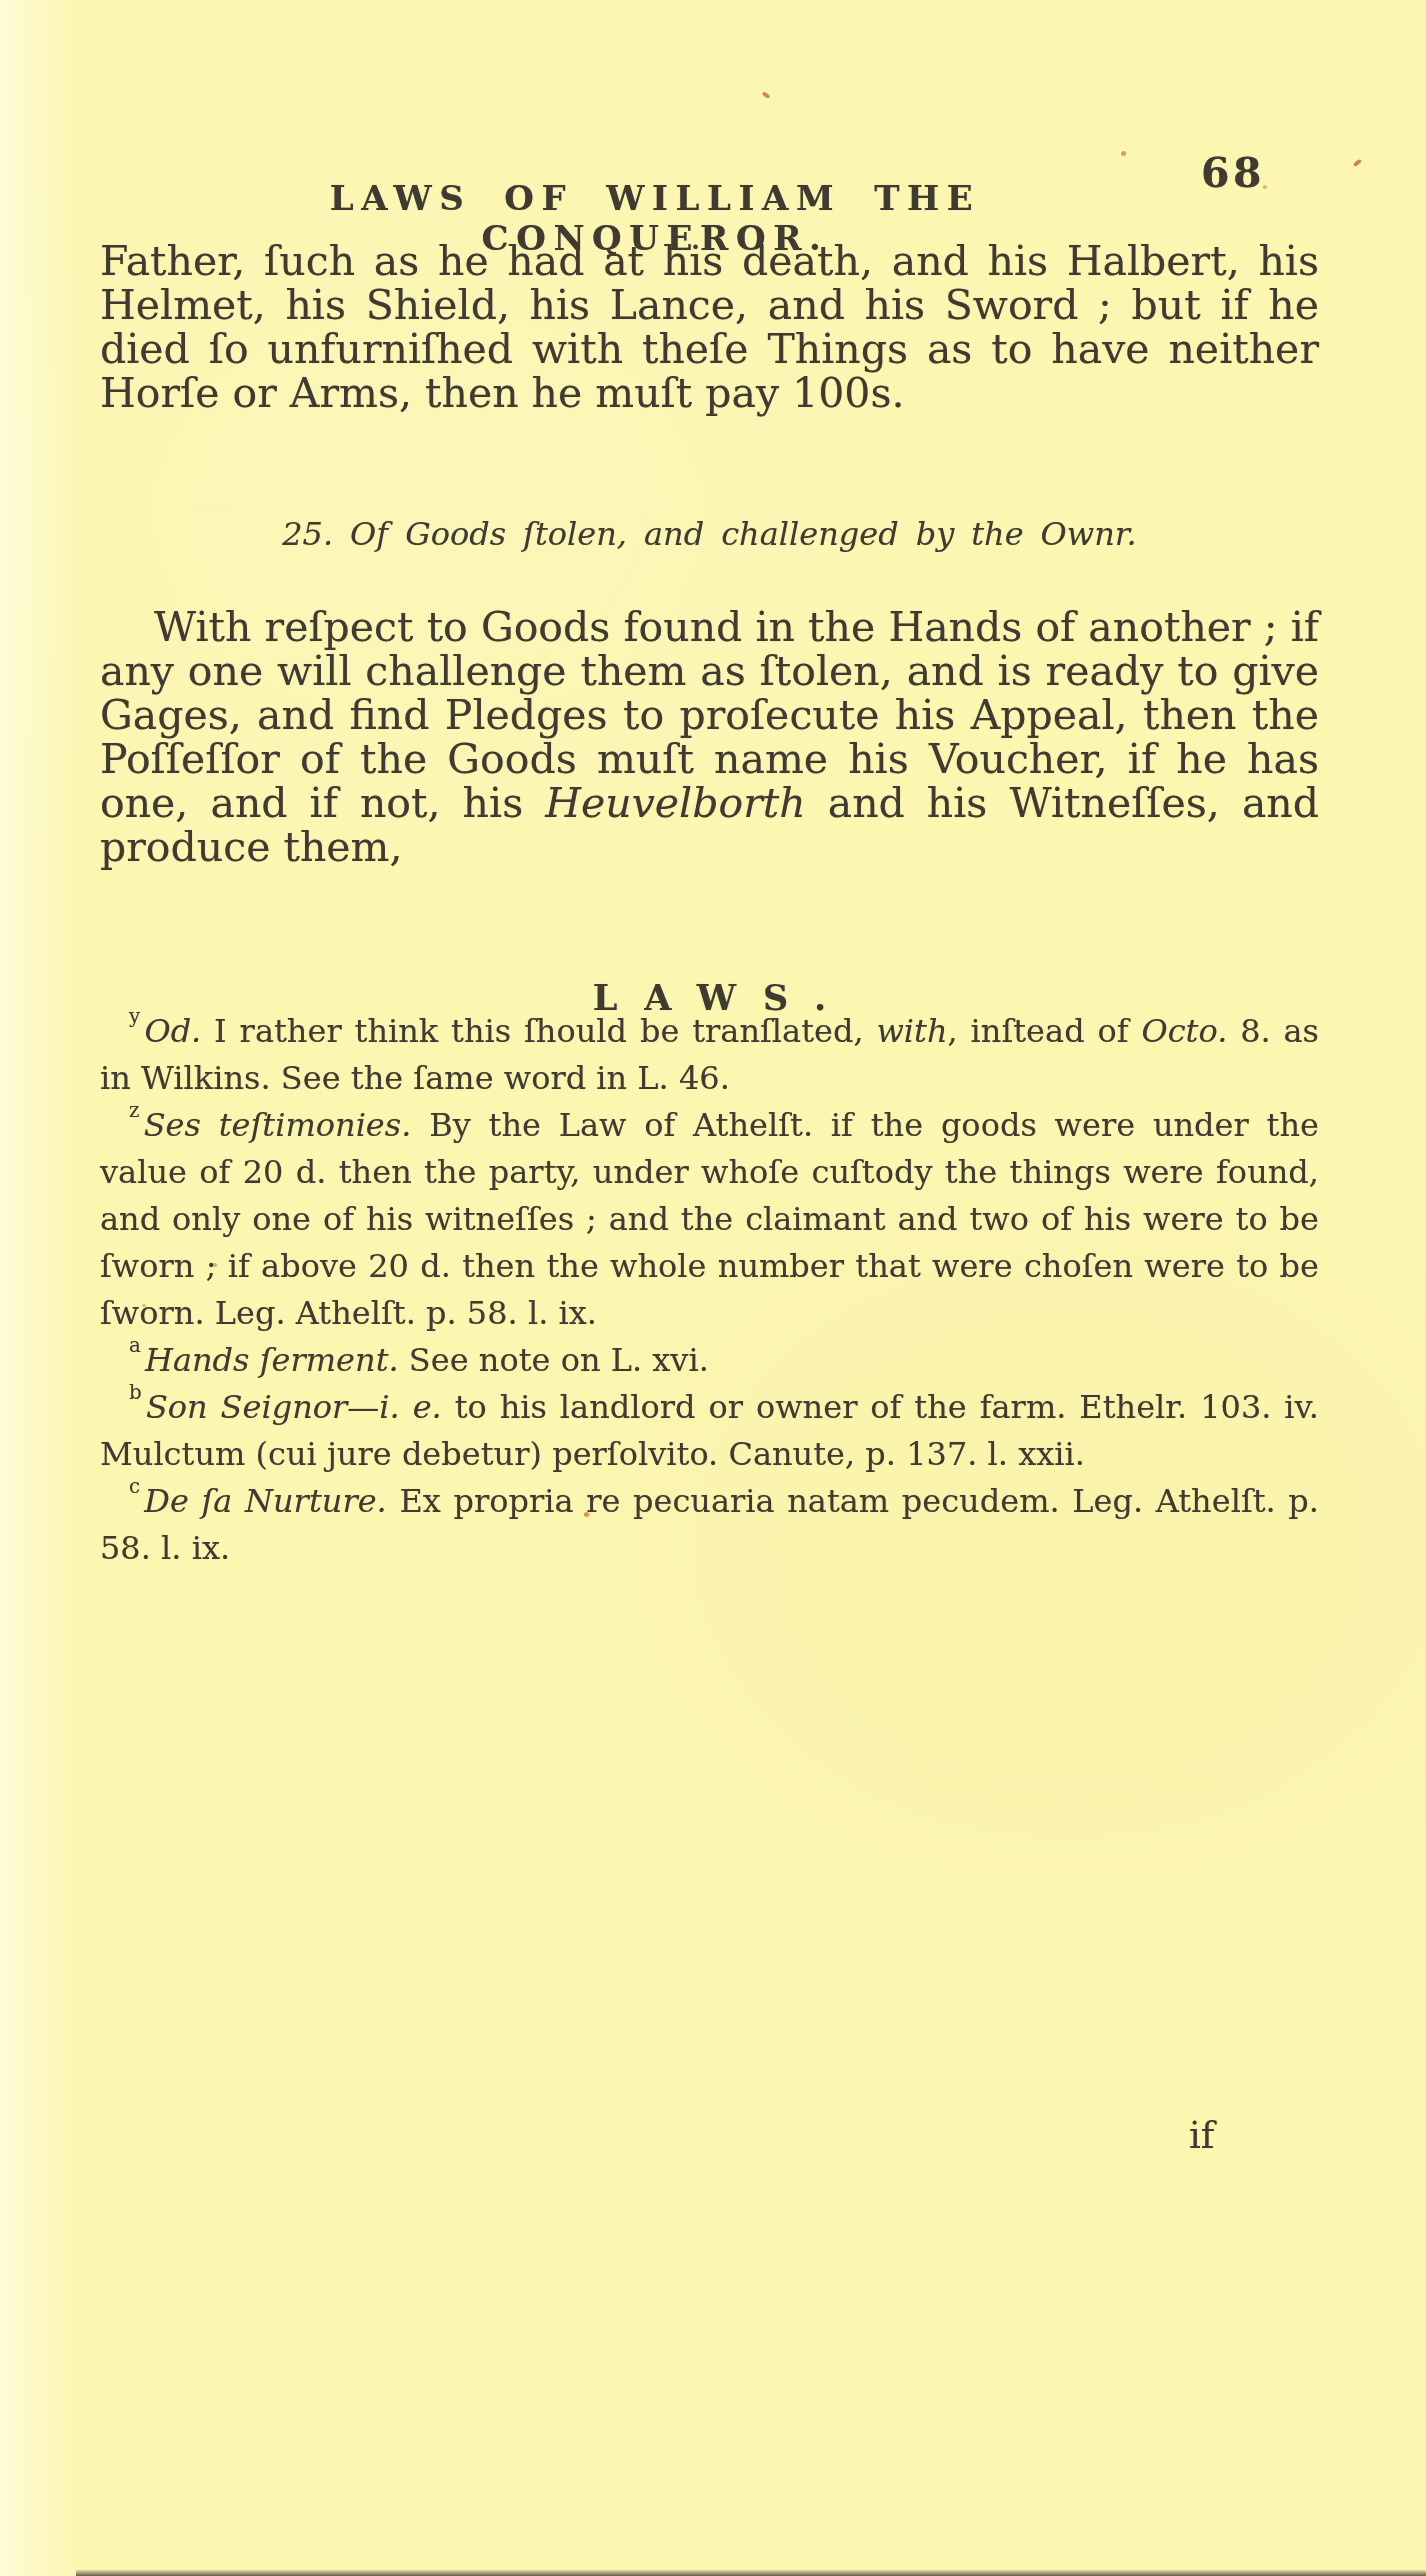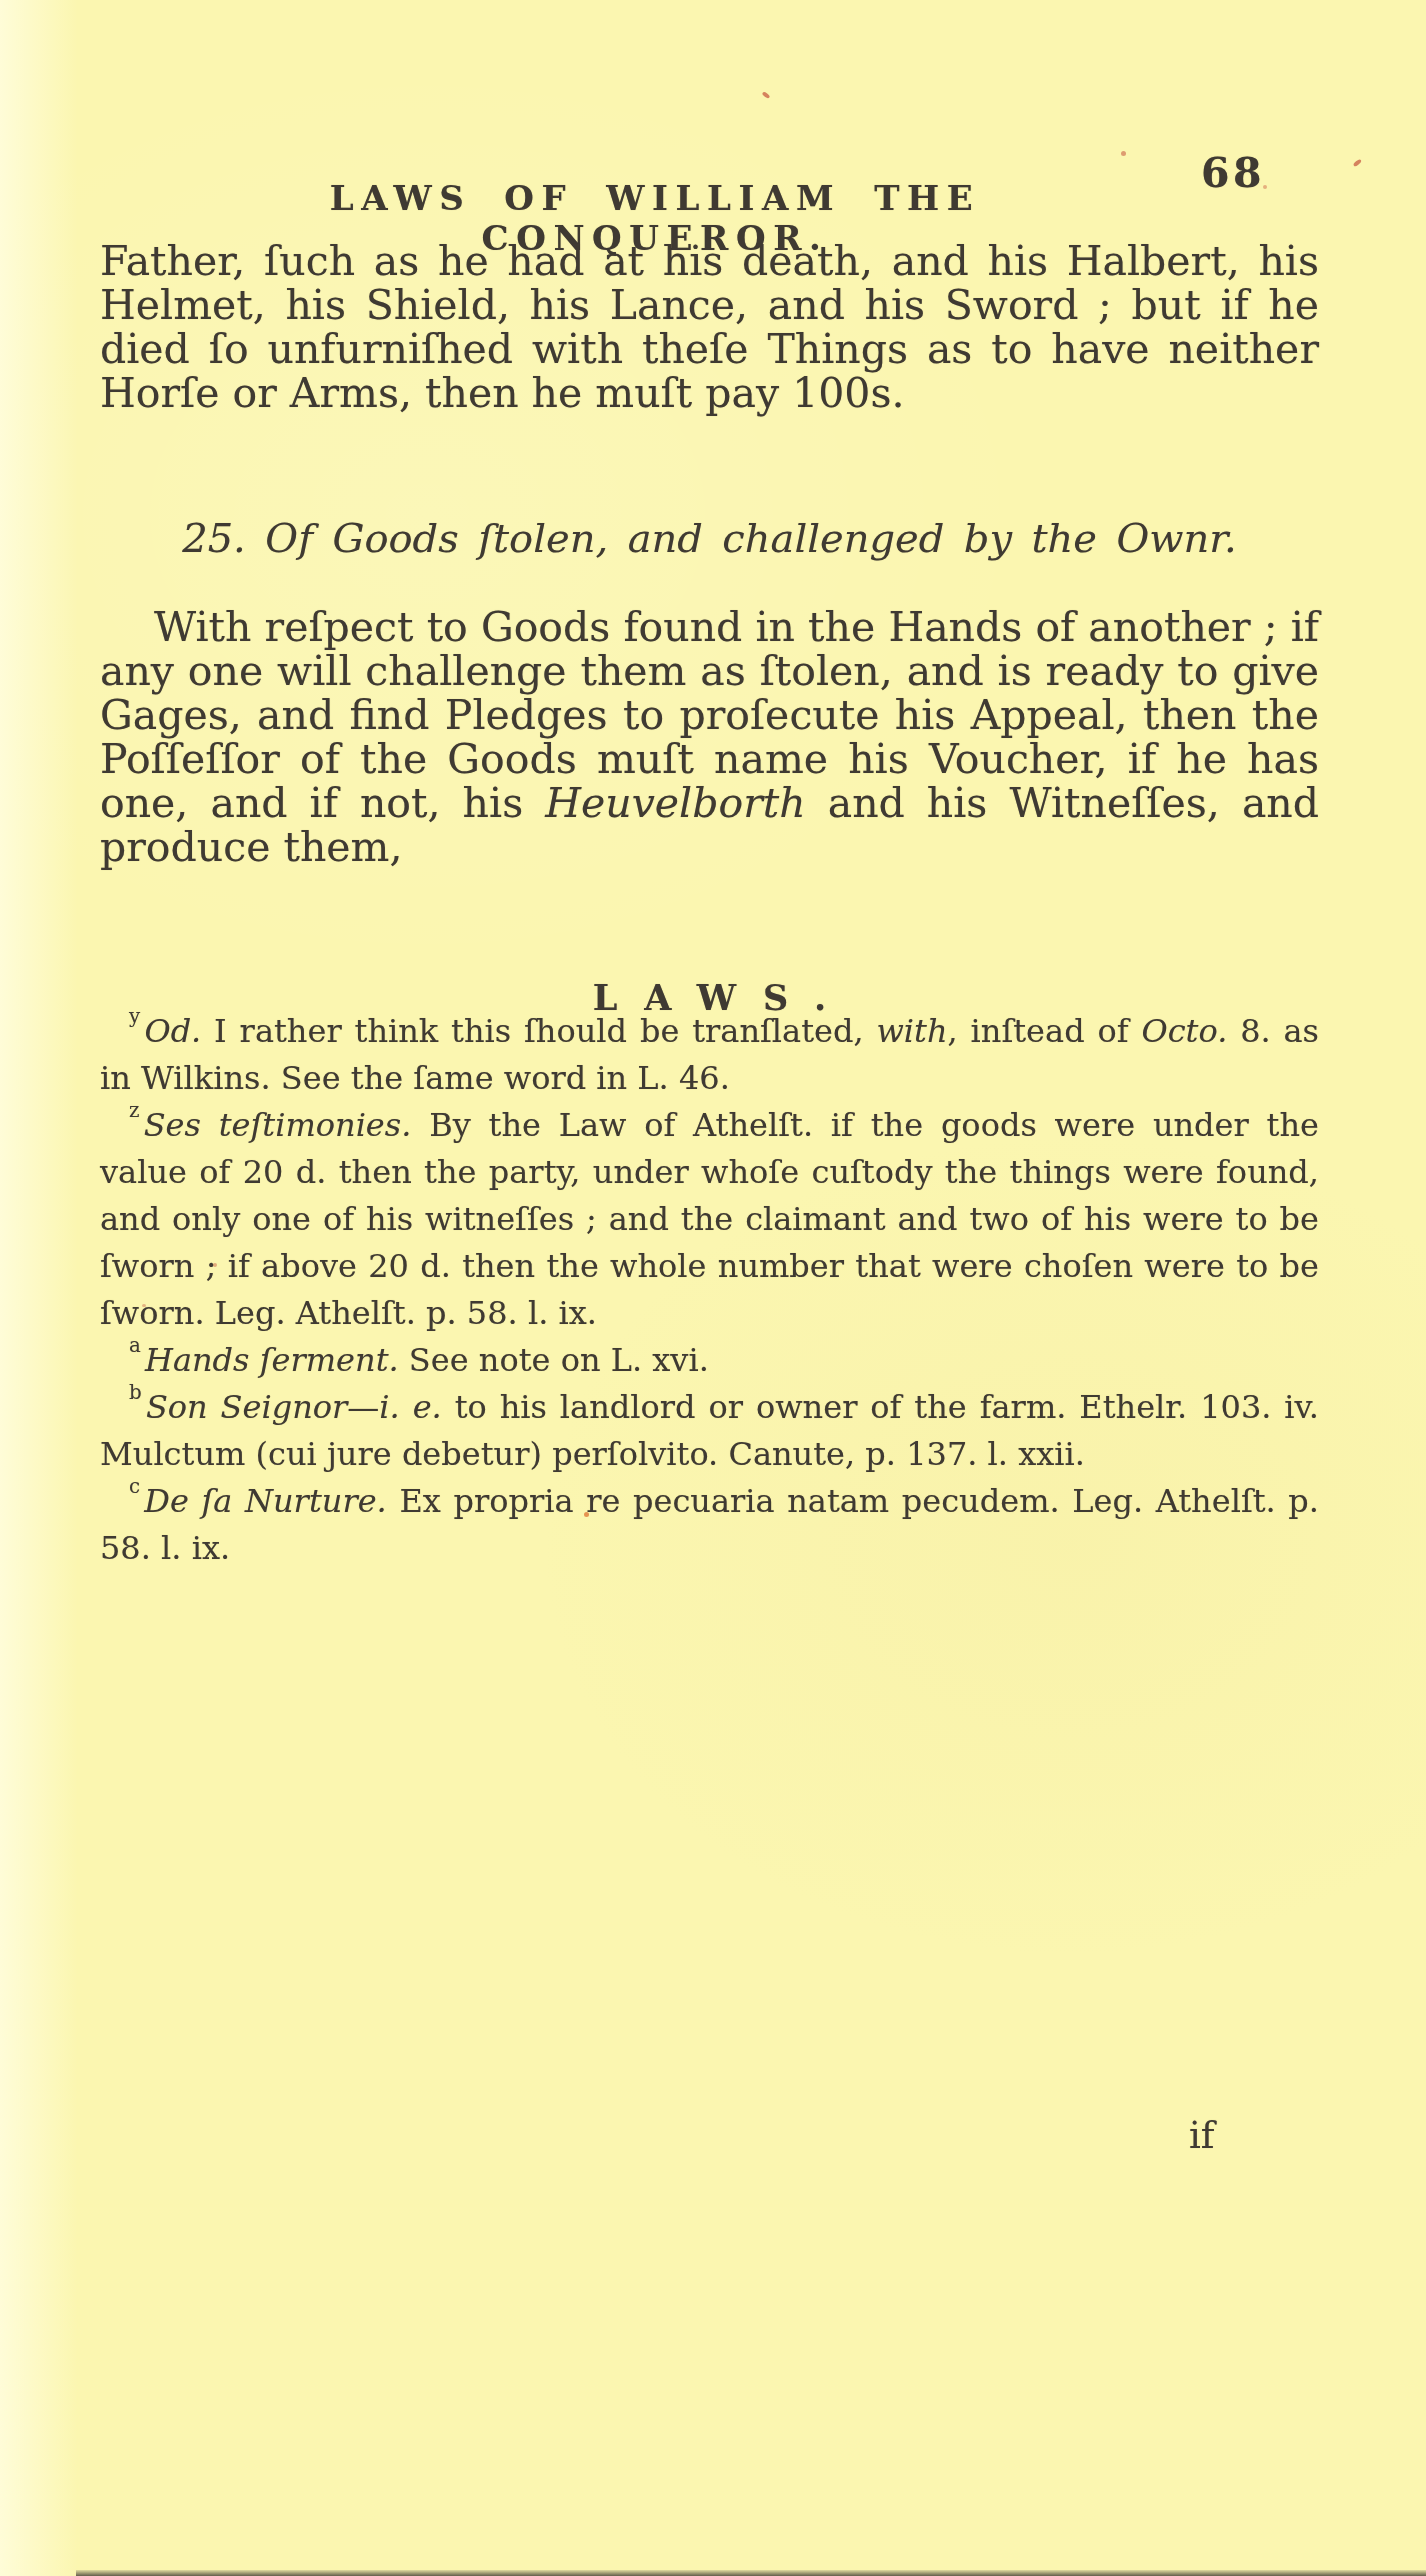--- a/index.html
+++ b/index.html
@@ -35,21 +35,21 @@
   }
   .body-par{
     position:absolute;left:100px;width:1219px;
     font-size:41px;line-height:44px;text-align:justify;
     text-shadow:0 0 0.8px rgba(60,50,40,0.35);
   }
   .par1{top:239px;}
   .par2{top:605px;text-indent:54px;}
   .section-heading{
     position:absolute;top:515px;left:100px;width:1219px;
-    text-align:center;font-size:40px;font-style:italic;word-spacing:6.8px;
+    text-align:center;font-size:32px;font-style:italic;word-spacing:6.8px;
     text-shadow:0 0 0.8px rgba(60,50,40,0.3);
   }
   .notes-heading{
     position:absolute;top:977px;left:100px;width:1219px;
     text-align:center;font-size:35px;font-weight:bold;
     letter-spacing:27px;padding-left:27px;box-sizing:border-box;
     text-shadow:0 0 0.8px rgba(60,50,40,0.4);
   }
   .notes{
     position:absolute;top:1008px;left:100px;width:1219px;

